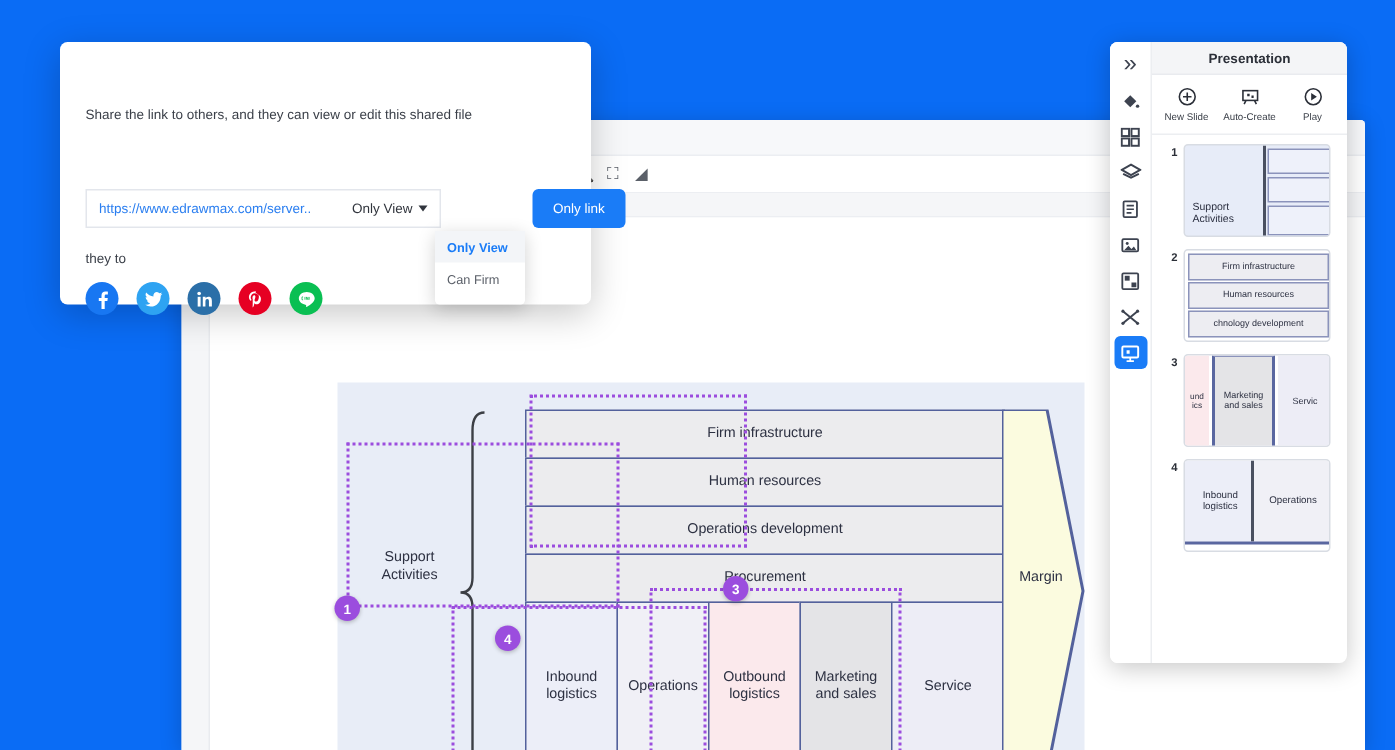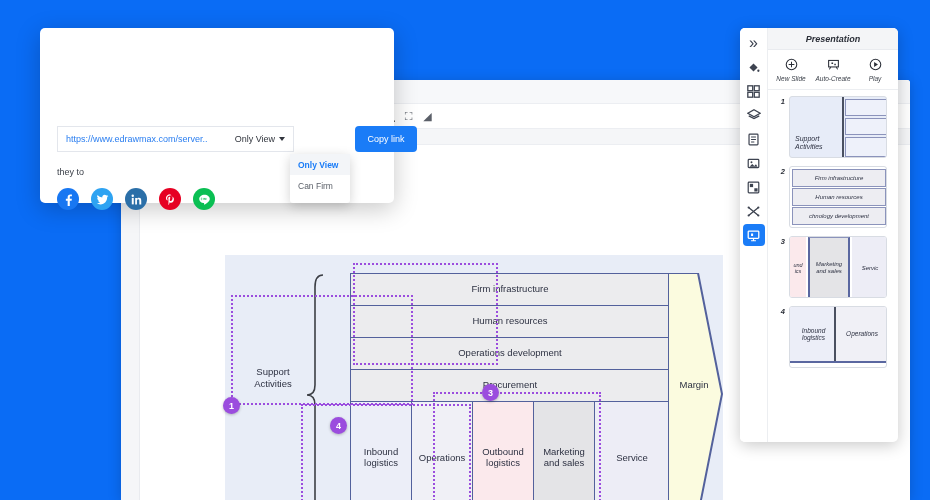--- a/index.html
+++ b/index.html
@@ -86,21 +86,21 @@
   }
   #pres-rail{
     width:28px; background:#ffffff; border-right:1px solid #eceef1;
     display:flex; flex-direction:column; align-items:center; padding-top:4px; gap:2px;
   }
   .rail-ico{
     width:22px;height:22px;border-radius:4px;display:flex;align-items:center;
     justify-content:center;color:#3d4350;
   }
   .rail-ico.active{ background:#1a7cf7; color:#fff; }
-  #pres-body{ flex:1; display:flex; flex-direction:column; min-width:0;font-style:italic;}
+  #pres-body{ flex:1; display:flex; flex-direction:column; min-width:0;}
   #pres-title{
     height:22px; background:#f4f5f7; display:flex; align-items:center;
     justify-content:center; font-size:9px; font-weight:bold; color:#2b2f38;
     border-bottom:1px solid #e9ebef;
   }
   #pres-actions{
     height:40px; display:flex; align-items:center; justify-content:space-around;
     border-bottom:1px solid #eceef1; padding:0 2px;
   }
   .pa{ display:flex;flex-direction:column;align-items:center;gap:2px;
@@ -380,30 +380,31 @@
           <div class="tline" style="left:44px;top:0;width:1.6px;height:54px;background:#4a5060;"></div>
           <div class="tbx" style="left:46px;top:0px;width:52px;height:54px;background:#f0f0f6;border:none;font-size:6.5px;">Operations</div>
           <div class="tline" style="left:0;top:54px;width:98px;height:2px;background:#5a67a0;"></div>
         </div>
       </div>
     </div>
   </div>
 </div>
 
 <div id="share-dialog">
+  <div id="dlg-sub">Share the link to others, and they can view or edit this shared file</div>
 
   <div id="url-wrap">
     <span id="url-text">https://www.edrawmax.com/server..</span>
     <span id="perm-sel">
       <span>Only View</span>
       <span class="caret"></span>
     </span>
   </div>
 
-  <button id="copy-btn">Copy link</button>
+  <button id="copy-btn">Only link</button>
 
   <div id="perm-menu">
     <div class="perm-item sel-opt">Only View</div>
     <div class="perm-item">Can Firm</div>
   </div>
 
   <div id="share-to">they to</div>
 
   <div id="social">
     <div class="soc" style="background:#1877F2;">

